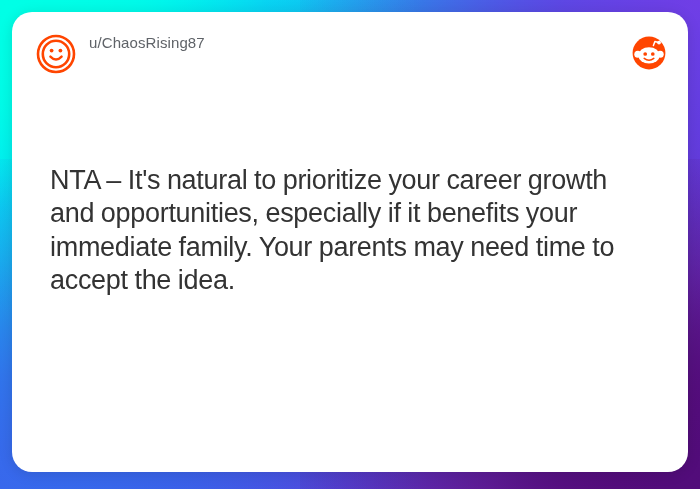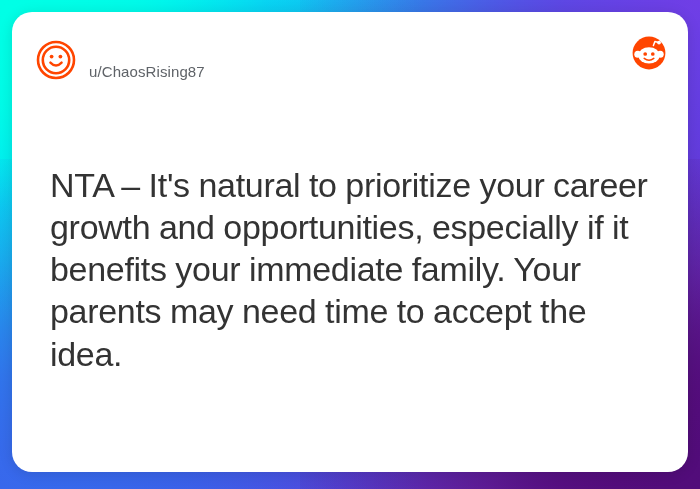--- a/index.html
+++ b/index.html
@@ -85,21 +85,21 @@
     overflow: hidden;
   }
 
   .card-header {
     position: absolute;
     top: 22px;
     left: 24px;
     right: 22px;
     height: 46px;
     display: flex;
-    align-items: flex-end;
+    align-items: flex-start;
   }
 
   .avatar {
     width: 40px;
     height: 40px;
     flex: 0 0 40px;
     display: block;
   }
 
   .username {
@@ -118,21 +118,21 @@
     width: 34px;
     height: 34px;
     display: block;
   }
 
   .comment-body {
     position: absolute;
     left: 38px;
     right: 34px;
     top: 152px;
-    font-size: 34px;
+    font-size: 27px;
     line-height: 1.24;
     color: #333333;
     letter-spacing: -0.3px;
     font-weight: 400;
     font-family: "Liberation Sans", sans-serif;
     word-spacing: -0.5px;
   }
 </style>
 </head>
 <body>

